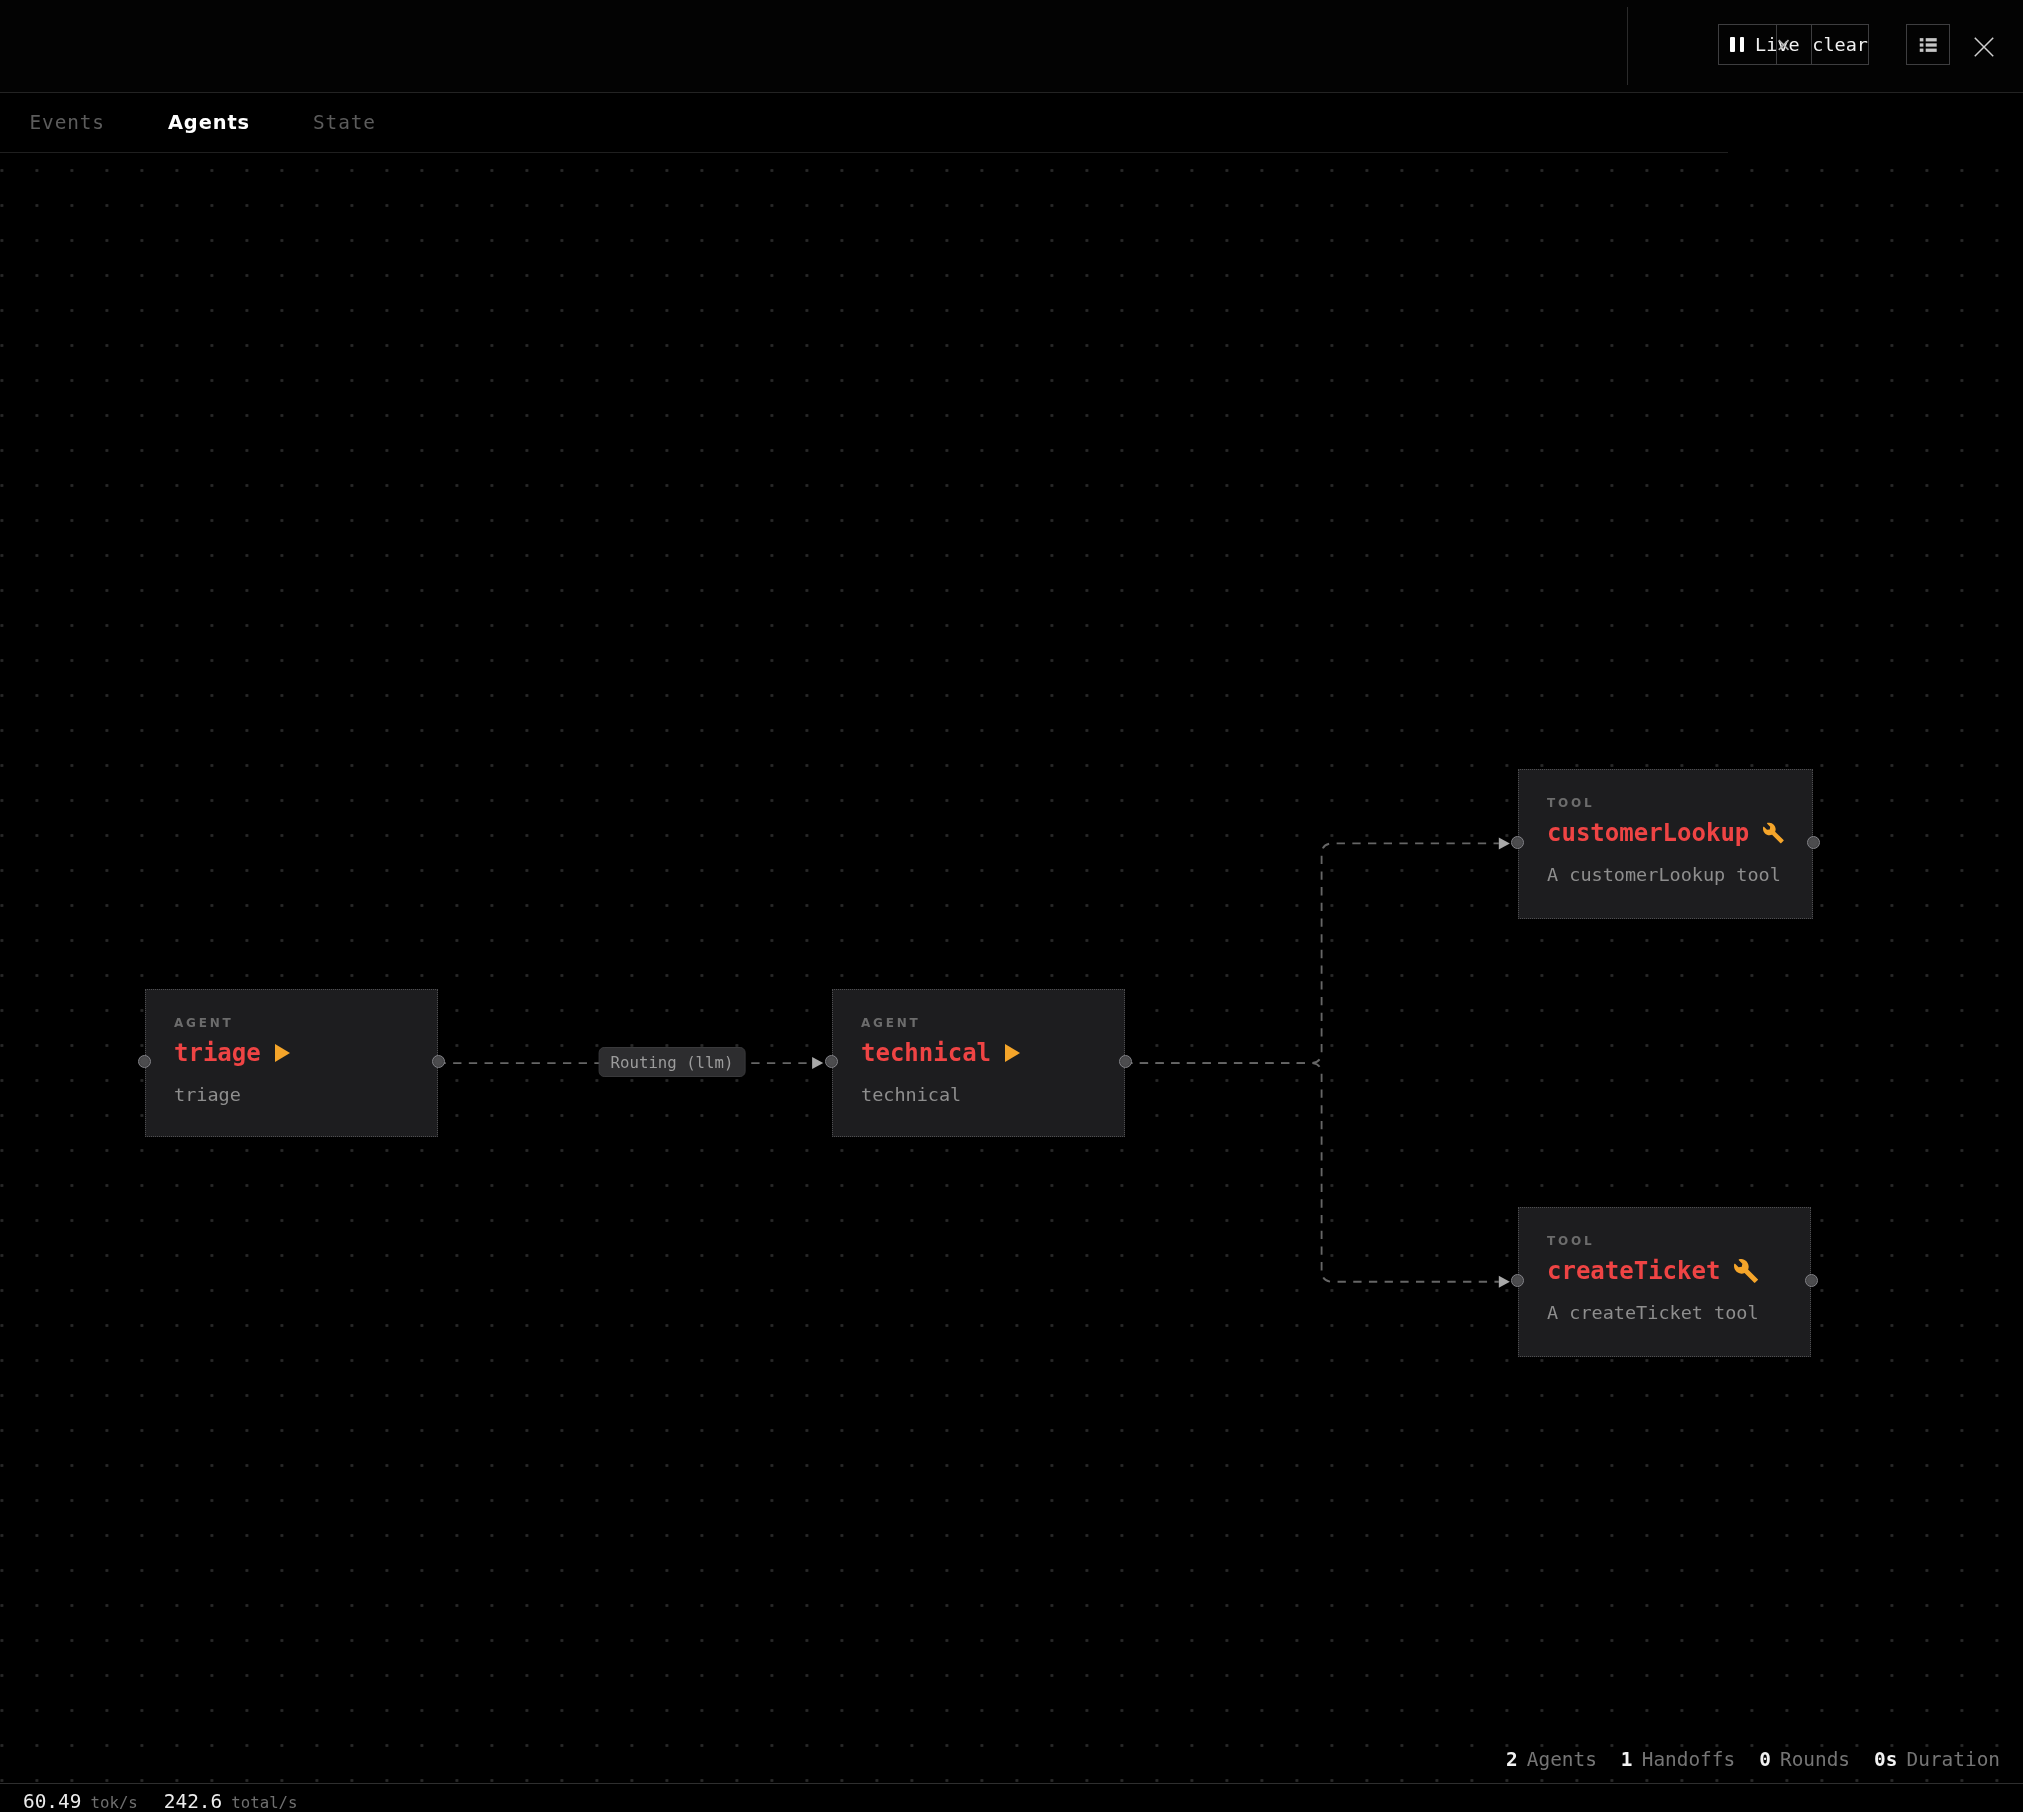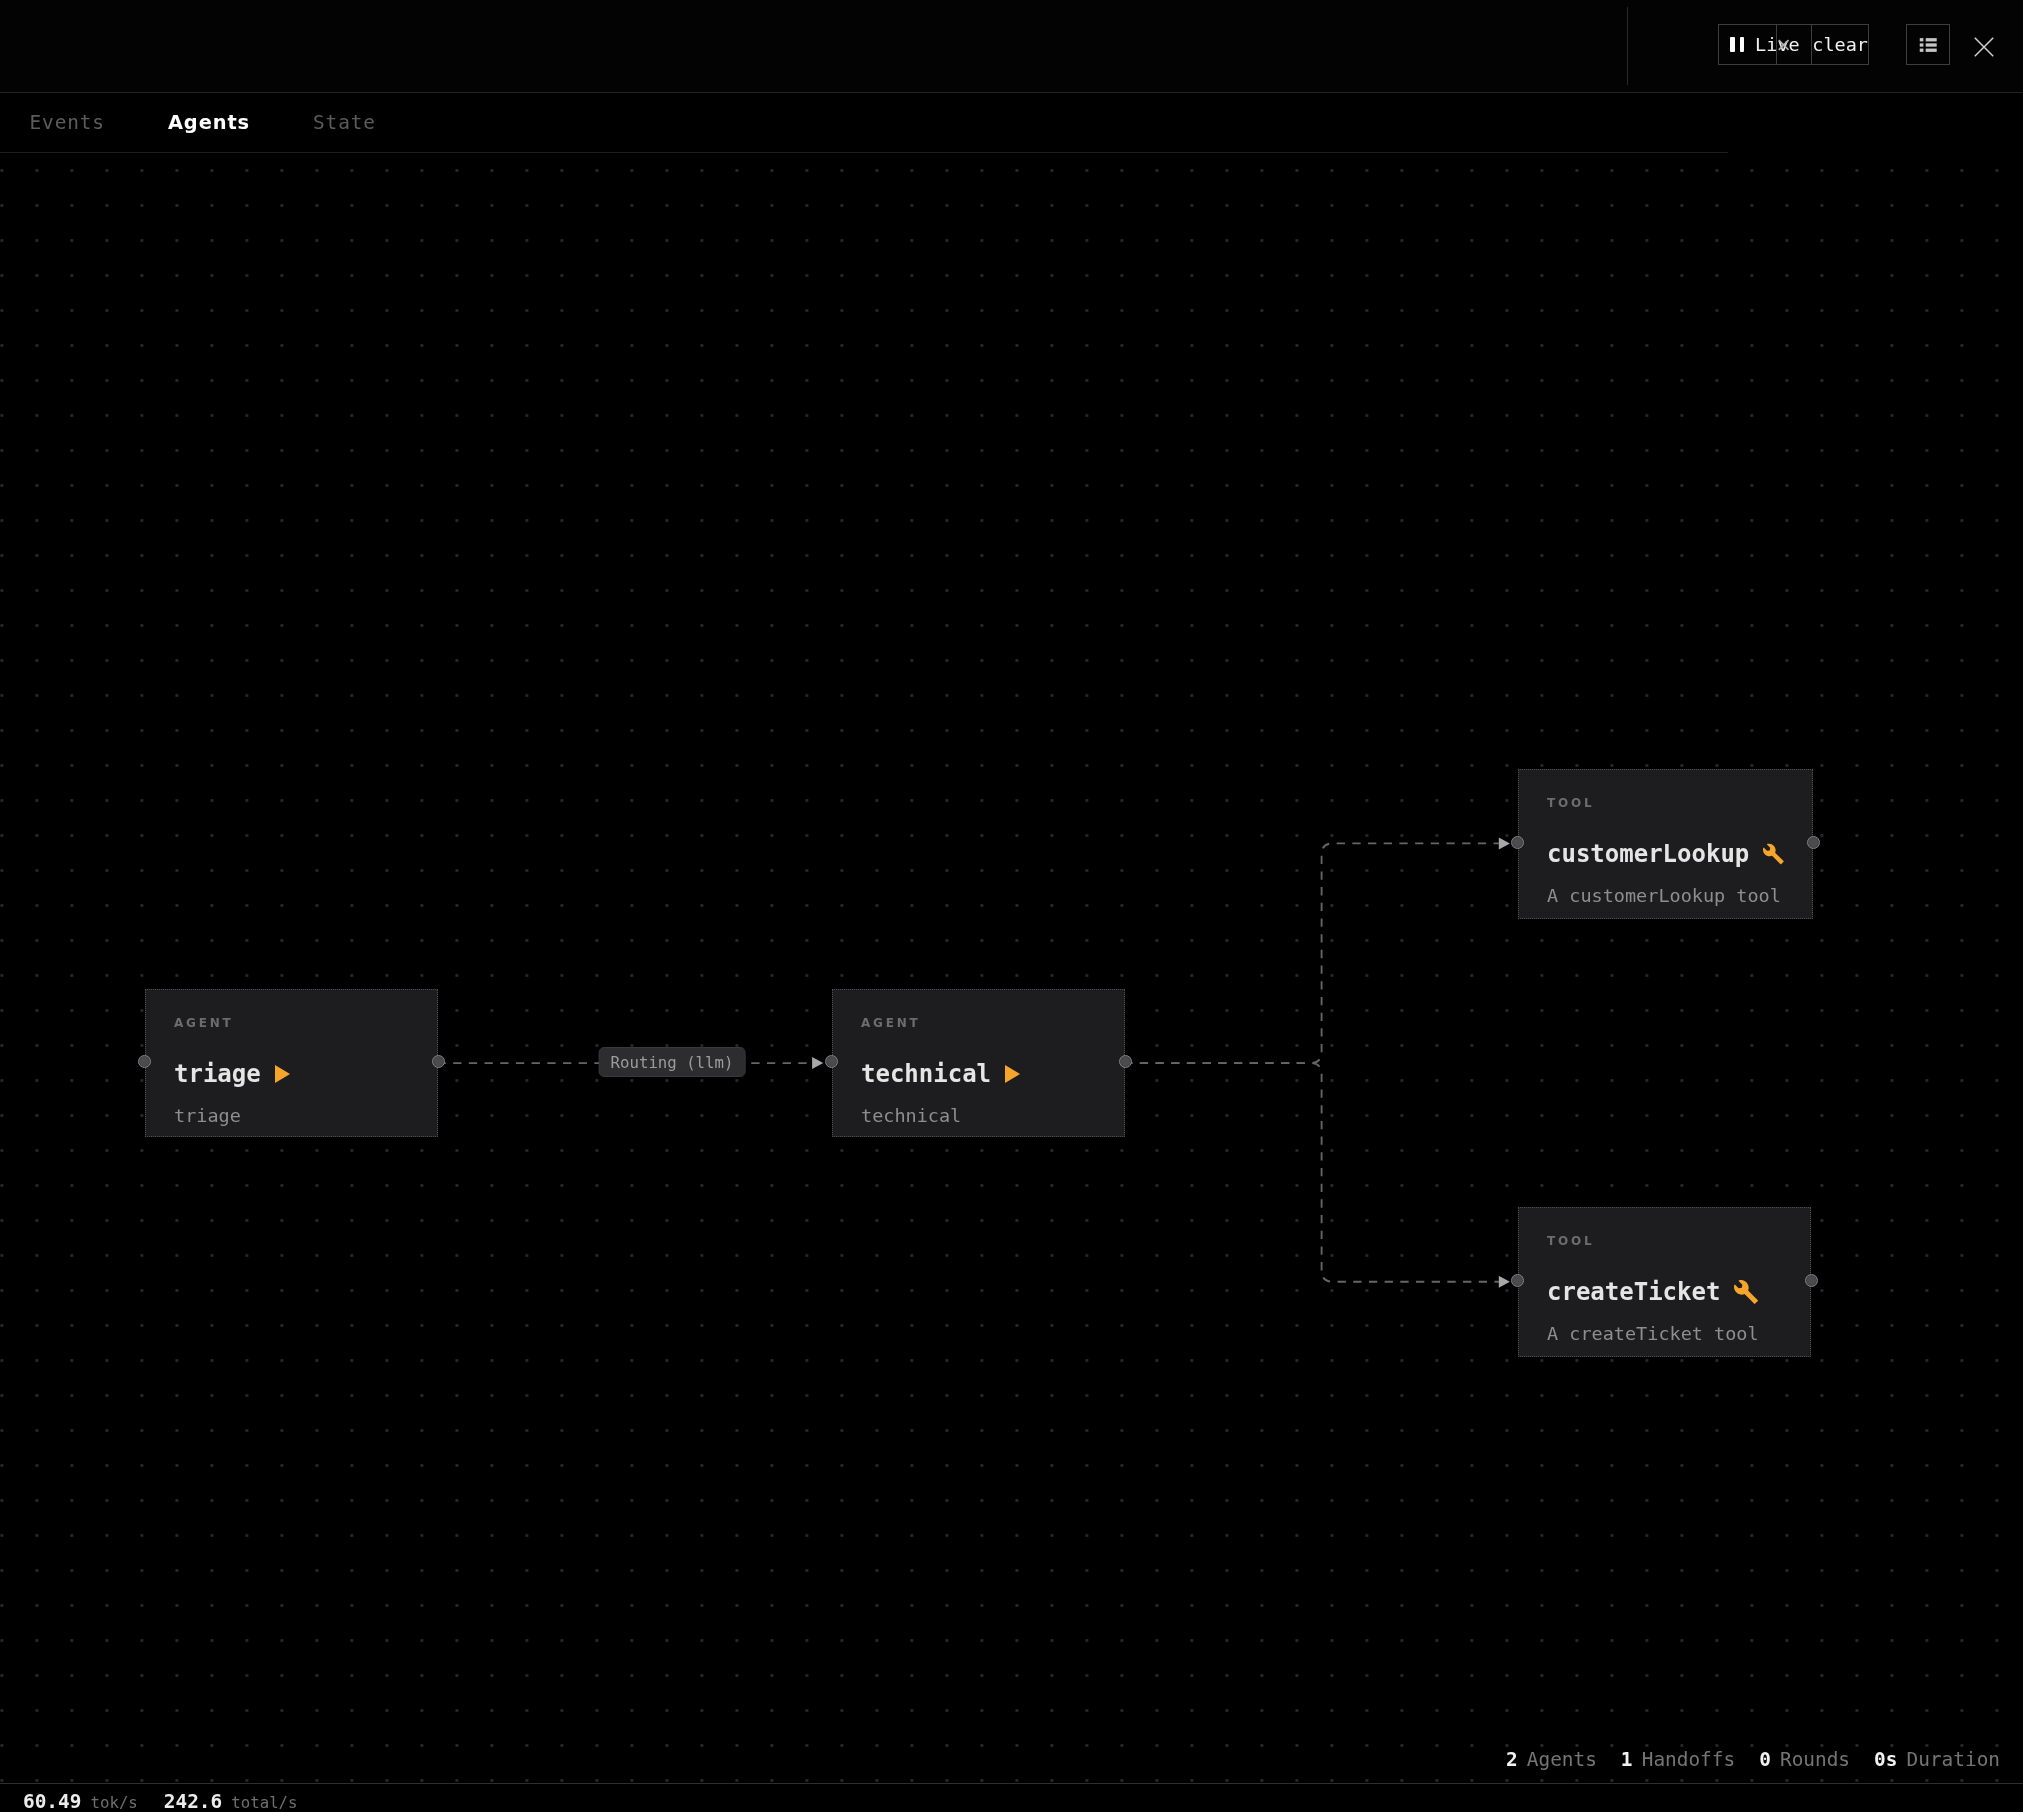--- a/index.html
+++ b/index.html
@@ -33,21 +33,21 @@
 
   
   .canvas { position:absolute; left:0; top:153px; width:2023px; height:1630px; background-color:#000;
             background-image:radial-gradient(circle, #282828 1.3px, transparent 1.8px);
             background-size:35px 35px; background-position:19.4px 0px; }
   .edges { position:absolute; left:0; top:0; }
 
   .node { position:absolute; background:#1d1d1f; border:0.9px dotted #4e4e50; padding:26px 28px; }
   .node-kind { font-family:"DejaVu Sans", sans-serif; font-weight:700; font-size:12px;
                letter-spacing:2.8px; color:#6c6c6c; }
-  .node-title { margin-top:30px; font-weight:700; font-size:24px; color:#e5e5e5;
+  .node-title { margin-top:9px; font-weight:700; font-size:24px; color:#ef4444;
                 display:flex; align-items:center; gap:14px; white-space:nowrap; }
   .node-sub { margin-top:17px; font-size:18.5px; color:#8e8e8e; white-space:nowrap; }
   .play-tri { width:0; height:0; border-left:15.7px solid #f5a52a;
               border-top:9.2px solid transparent; border-bottom:9.2px solid transparent; }
   .port { position:absolute; width:13px; height:13px; border-radius:50%;
           background:radial-gradient(circle,#4c4c4e 0 45%, #333335 100%);
           border:1.8px solid #85858a; top:calc(50% - 8.3px); }
   .port-left { left:-8.3px; } .port-right { right:-8.3px; }
 
   .edge-label { position:absolute; left:634px; top:894px; transform:translateX(-50%);
@@ -59,21 +59,21 @@
   .run-stats { position:absolute; right:23px; top:1595px; display:flex; gap:24px; align-items:center; }
   .stat { display:flex; gap:9.2px; align-items:baseline; font-size:19.4px; }
   .stat b { color:#f2f2f2; font-weight:700; }
   .stat span { color:#757575; }
 
   
   .bottombar { position:absolute; left:0; top:1783px; width:2023px; height:29.5px; background:#000;
                border-top:0.9px solid #2e2e2e; display:flex; align-items:flex-end;
                padding:0 0 0 23px; gap:26px; }
   .rate { display:flex; gap:9.2px; align-items:baseline; padding-bottom:0px; }
-  .rate b { color:#ececec; font-weight:700; font-size:19.4px; }
+  .rate b { color:#ececec; font-weight:400; font-size:19.4px; }
   .rate span { color:#6f6f6f; font-size:15.7px; }
 
   svg.icon { display:block; }
 </style>
 </head>
 <body>
 
 <header class="topbar">
   <div class="topbar-divider"></div>
 

